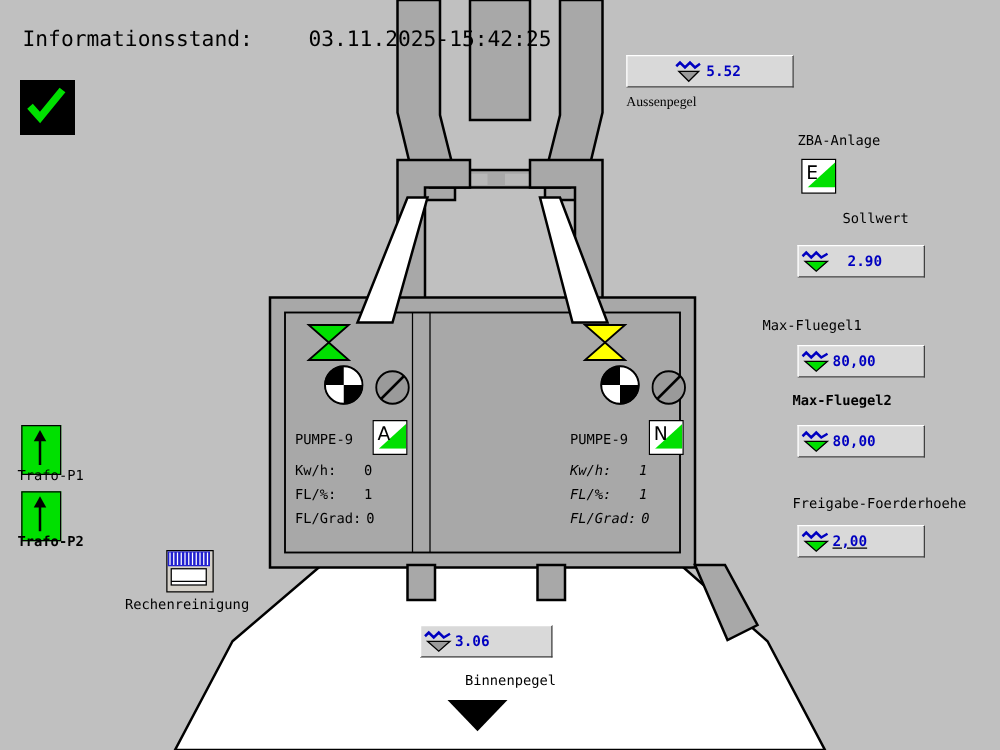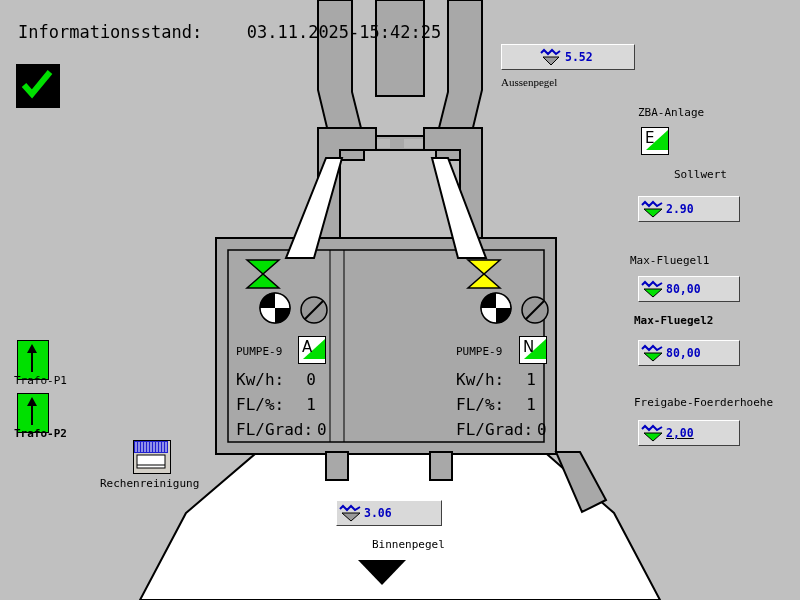--- a/index.html
+++ b/index.html
@@ -63,21 +63,21 @@
     position:absolute;width:26px;height:26px;
     background:#ffffff;border:1px solid #000;
     font-family:"DejaVu Sans", sans-serif;
     font-size:15px;color:#000;
     overflow:hidden;
   }
   .letterbox .ltr{position:absolute;left:3px;top:1px;z-index:2;}
   .letterbox .tri{position:absolute;right:0;bottom:0;z-index:1;}
 
   
-  .pumptext{position:absolute;font-size:16px;font-family:"DejaVu Sans Mono", monospace;color:#000;}
+  .pumptext{position:absolute;font-size:11px;font-family:"DejaVu Sans Mono", monospace;color:#000;}
   .pumptext div{margin-bottom:6px;white-space:pre;}
 </style>
 </head>
 <body>
 
 <svg id="scada" viewBox="0 0 800 600">
   <rect x="0" y="0" width="800" height="600" fill="#c0c0c0"></rect>
 
   <path d="M 186 513 L 262 448 L 540 448 L 614 513 L 660 600 L 140 600 Z" fill="#ffffff" stroke="#000000" stroke-width="2"></path>
 
@@ -139,31 +139,31 @@
 <div class="letterbox" style="left:641px;top:127px;">
   <span class="ltr">E</span>
   <span class="tri">
     <svg width="24" height="24" viewBox="0 0 24 24">
         <polygon points="24,4 24,24 2,24" fill="#00e000"></polygon>
       </svg>
   </span>
 </div>
 
 <div class="abs lbl" style="left:638px;top:168px;margin-left:36px;">Sollwert</div>
-<div class="vbox" style="left:638px;top:196px;width:100px;height:24px;">
+<div class="vbox" style="left:638px;top:196px;width:100px;height:24px;gap:12px;">
   <span class="wave">
     <svg width="24" height="20" viewBox="0 0 24 20">
       <polyline points="1,6 4,3 8,7 12,3 16,7 21,4" fill="none" stroke="#0000c0" stroke-width="2"></polyline>
       <polygon points="3,10 21,10 12,18" fill="#00e000" stroke="#000" stroke-width="1"></polygon>
     </svg>
   </span>
   <span class="num">2.90</span>
 </div>
 
-<div class="abs lbl" style="left:630px;top:254px;">Max-Fluegel1</div>
+<div class="abs lbl" style="left:610px;top:254px;">Max-Fluegel1</div>
 <div class="vbox" style="left:638px;top:276px;width:100px;height:24px;">
   <span class="wave">
     <svg width="24" height="20" viewBox="0 0 24 20">
       <polyline points="1,6 4,3 8,7 12,3 16,7 21,4" fill="none" stroke="#0000c0" stroke-width="2"></polyline>
       <polygon points="3,10 21,10 12,18" fill="#00e000" stroke="#000" stroke-width="1"></polygon>
     </svg>
   </span>
   <span class="num">80,00</span>
 </div>
 
@@ -284,21 +284,21 @@
 </div>
 <div class="abs lbl" style="left:456px;top:345px;">PUMPE-9</div>
 <div class="letterbox" style="left:519px;top:336px;">
   <span class="ltr">N</span>
   <span class="tri">
     <svg width="24" height="24" viewBox="0 0 24 24">
         <polygon points="24,4 24,24 2,24" fill="#00e000"></polygon>
       </svg>
   </span>
 </div>
-<div class="pumptext" style="left:456px;top:370px;">
+<div class="pumptext" style="left:456px;top:370px;font-style:italic;">
   <div><span>Kw/h:</span><span style="display:inline-block;width:22px"></span><span>1</span></div>
   <div><span>FL/%:</span><span style="display:inline-block;width:22px"></span><span>1</span></div>
   <div><span>FL/Grad:</span><span style="display:inline-block;width:4px"></span><span>0</span></div>
 </div>
 
 <div class="vbox" style="left:336px;top:500px;width:104px;height:24px;">
   <span class="wave">
     <svg width="24" height="20" viewBox="0 0 24 20">
       <polyline points="1,6 4,3 8,7 12,3 16,7 21,4" fill="none" stroke="#0000c0" stroke-width="2"></polyline>
       <polygon points="3,10 21,10 12,18" fill="#9a9a9a" stroke="#000" stroke-width="1"></polygon>

